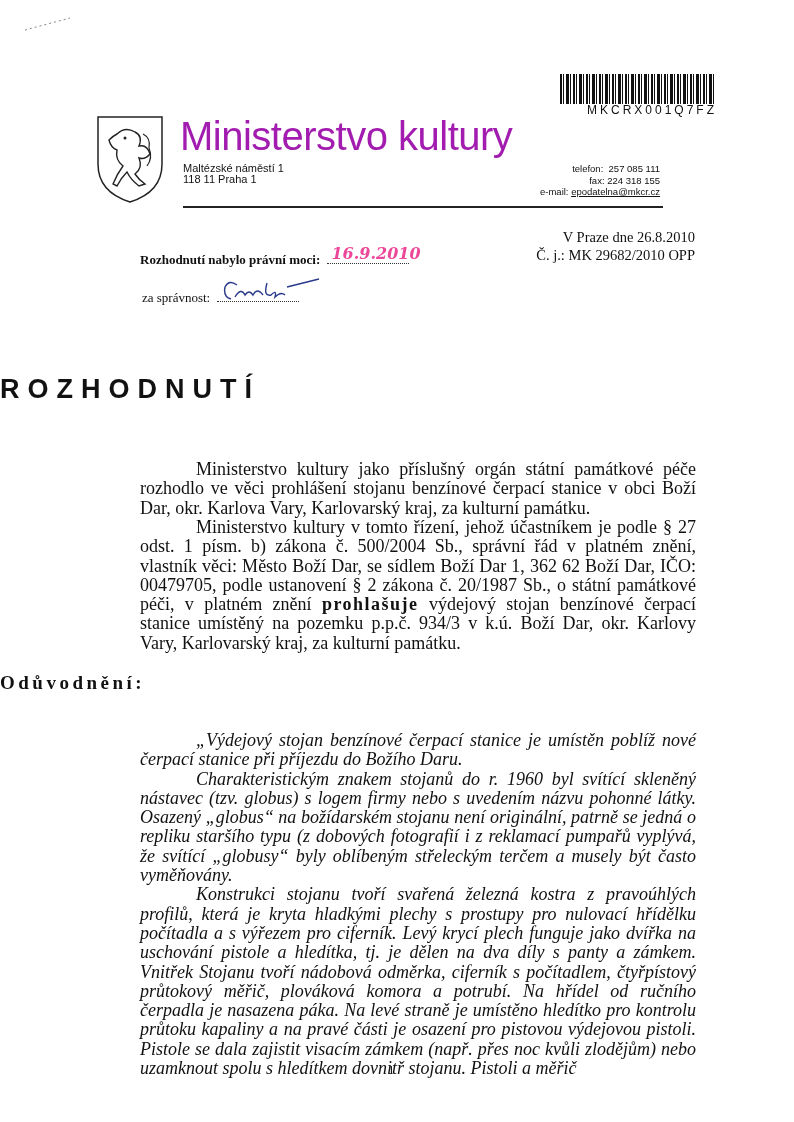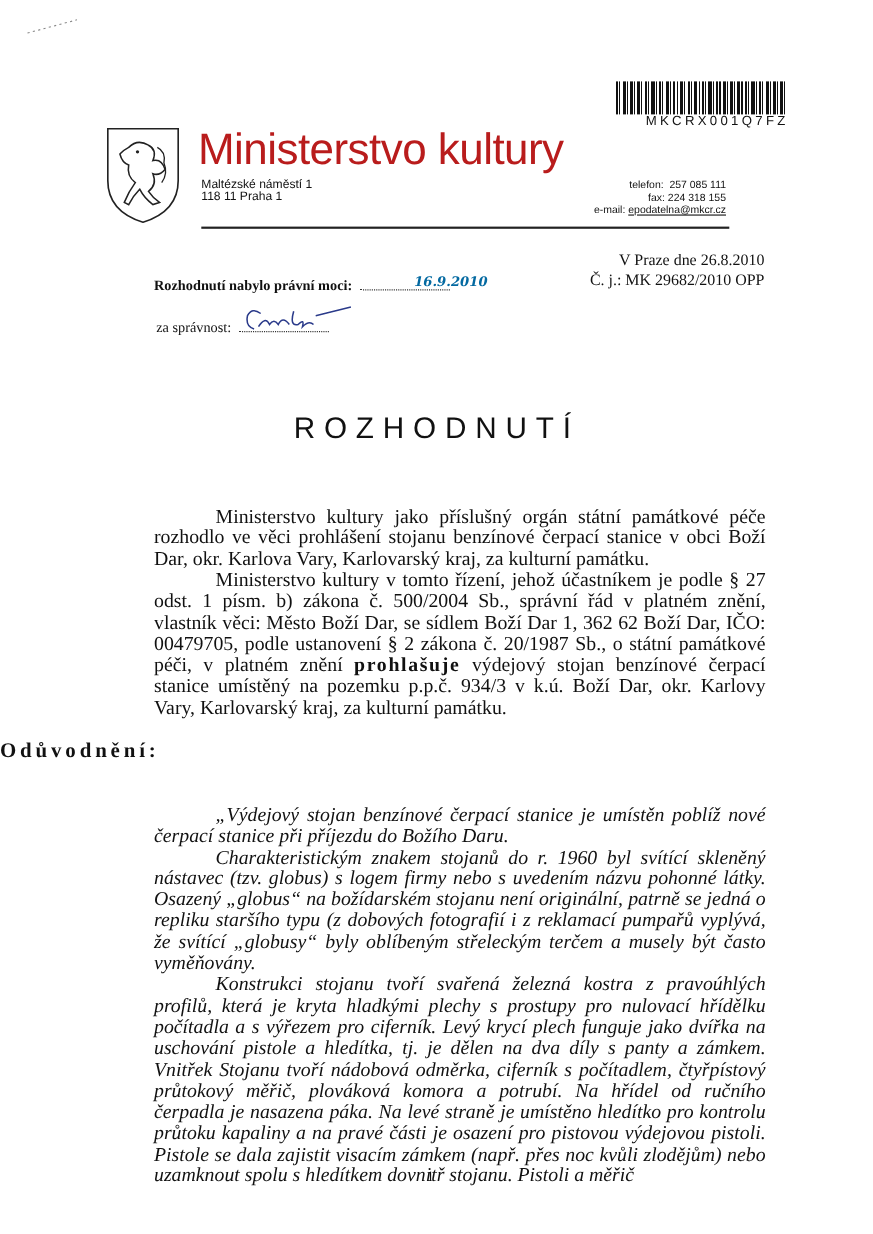--- a/index.html
+++ b/index.html
@@ -7,32 +7,32 @@
       width:794px; height:1122px; background:#ffffff; position:relative; overflow:hidden;
       font-family:"Liberation Serif", serif; color:#111;
     }
     .abs { position:absolute; }
     .scan-mark { left:10px; top:10px; width:70px; height:30px; }
     .barcode { left:560px; top:74px; width:155px; height:30px;
       background: repeating-linear-gradient(90deg,#111 0 2px,#fff 2px 3px,#111 3px 4px,#fff 4px 6px,#111 6px 9px,#fff 9px 10px,#111 10px 11px,#fff 11px 13px);
     }
     .barcode-text { left:562px; top:103px; width:155px; font-family:"Liberation Sans", sans-serif; font-size:12px; letter-spacing:3px; text-align:right; }
     .crest { left:95px; top:114px; width:70px; height:90px; }
-    .org-name { left:180px; top:114px; font-family:"Liberation Sans", sans-serif; font-size:40px; font-weight:normal; color:#b91c1c; letter-spacing:-0.5px; }
+    .org-name { left:180px; top:114px; font-family:"Liberation Sans", sans-serif; font-size:40px; font-weight:normal; color:#a21caf; letter-spacing:-0.5px; }
     .org-addr { left:183px; top:163px; font-family:"Liberation Sans", sans-serif; font-size:11px; line-height:11px; }
     .contact { left:520px; top:163px; width:140px; font-family:"Liberation Sans", sans-serif; font-size:9.5px; line-height:11.5px; text-align:right; }
     .contact .email { text-decoration:underline; }
     .rule { left:183px; top:206px; width:480px; height:2px; background:#222; }
     .place-date { left:530px; top:228px; width:165px; font-size:14.5px; line-height:18px; text-align:right; }
     .legal-force { left:140px; top:251px; font-size:13px;font-weight:bold; }
     .correctness { left:142px; top:289px; font-size:13px; }
     .dots { display:inline-block; border-bottom:1px dotted #333; width:82px; margin-left:4px; position:relative; height:12px; vertical-align:baseline; }
-    .hand { position:absolute; left:4px; bottom:0; font-family:"DejaVu Serif", serif; font-style:italic; color:#0369a1; font-size:12px; white-space:nowrap;margin-left:45px; }
+    .hand { position:absolute; left:4px; bottom:0; font-family:"DejaVu Serif", serif; font-style:italic; color:#ec4899; font-size:16px; white-space:nowrap; }
     .sig { position:absolute; left:2px; bottom:-2px; }
-    .title { left:0; width:794px; top:374px; text-align:center; font-family:"Liberation Sans", sans-serif; font-weight:normal; font-size:27px; letter-spacing:8px; }
+    .title { left:0; width:794px; top:374px; font-family:"Liberation Sans", sans-serif; font-weight:bold; font-size:27px; letter-spacing:8px; }
     .body-text { left:140px; width:556px; font-size:18px; line-height:19.3px; text-align:justify; }
     .body-text p { margin:0; text-indent:0; }
     .ind { text-indent:56px !important; }
     .p1 { top:460px; }
     .p2 { top:518px; }
     .subtitle { left:0; width:794px; top:672px; text-align:left; font-weight:bold; font-size:19px; letter-spacing:3.5px; }
     .p3 { top:731px; }
     .italic { font-style:italic; }
     .page-num { left:388px; top:1062px; font-size:13px; }
     .spaced-bold { font-weight:bold; letter-spacing:1.5px; }

